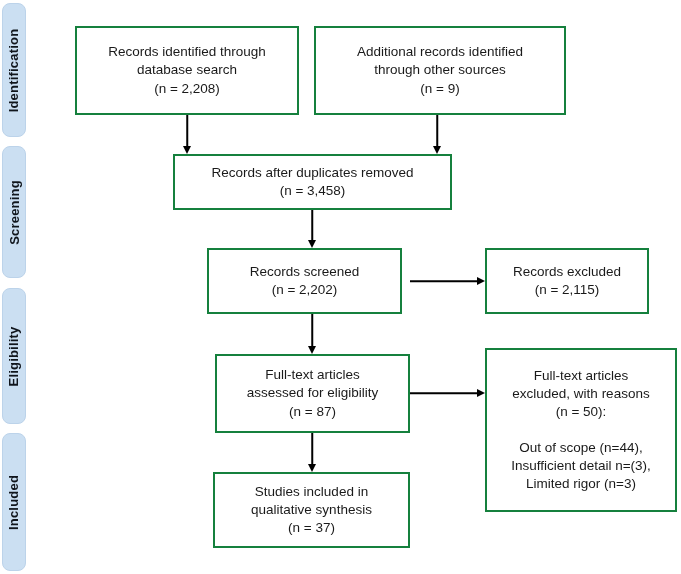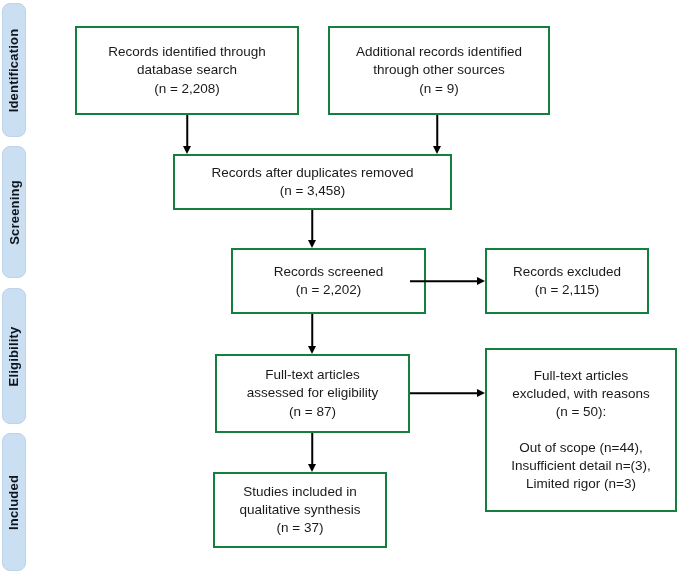--- a/index.html
+++ b/index.html
@@ -91,46 +91,46 @@
     <span>Eligibility</span>
   </div>
   <div class="stage-tab" style="top:433px; height:138px;">
     <span>Included</span>
   </div>
 
   <div class="fbox" style="left:75px; top:26px; width:224px; height:89px;">Records identified through
 database search
 (n = 2,208)</div>
 
-  <div class="fbox" style="left:328px; top:26px; width:222px; height:89px;">Additional records identified
+  <div class="fbox" style="left:314px; top:26px; width:252px; height:89px;">Additional records identified
 through other sources
 (n = 9)</div>
 
   <div class="fbox" style="left:173px; top:154px; width:279px; height:56px;">Records after duplicates removed
 (n = 3,458)</div>
 
-  <div class="fbox" style="left:231px; top:248px; width:195px; height:66px;">Records screened
+  <div class="fbox" style="left:207px; top:248px; width:195px; height:66px;">Records screened
 (n = 2,202)</div>
 
   <div class="fbox" style="left:485px; top:248px; width:164px; height:66px;">Records excluded
 (n = 2,115)</div>
 
   <div class="fbox" style="left:215px; top:354px; width:195px; height:79px;">Full-text articles
 assessed for eligibility
 (n = 87)</div>
 
   <div class="fbox" style="left:485px; top:348px; width:192px; height:164px;">Full-text articles
 excluded, with reasons
 (n = 50):
 
 Out of scope (n=44),
 Insufficient detail n=(3),
 Limited rigor (n=3)</div>
 
-  <div class="fbox" style="left:213px; top:472px; width:174px; height:76px;">Studies included in
+  <div class="fbox" style="left:213px; top:472px; width:197px; height:76px;">Studies included in
 qualitative synthesis
 (n = 37)</div>
 
   <div class="varrow" style="left:182px; top:115px; height:39px;">
     <div class="shaft"></div>
     <div class="head"></div>
   </div>
   <div class="varrow" style="left:432px; top:115px; height:39px;">
     <div class="shaft"></div>
     <div class="head"></div>

